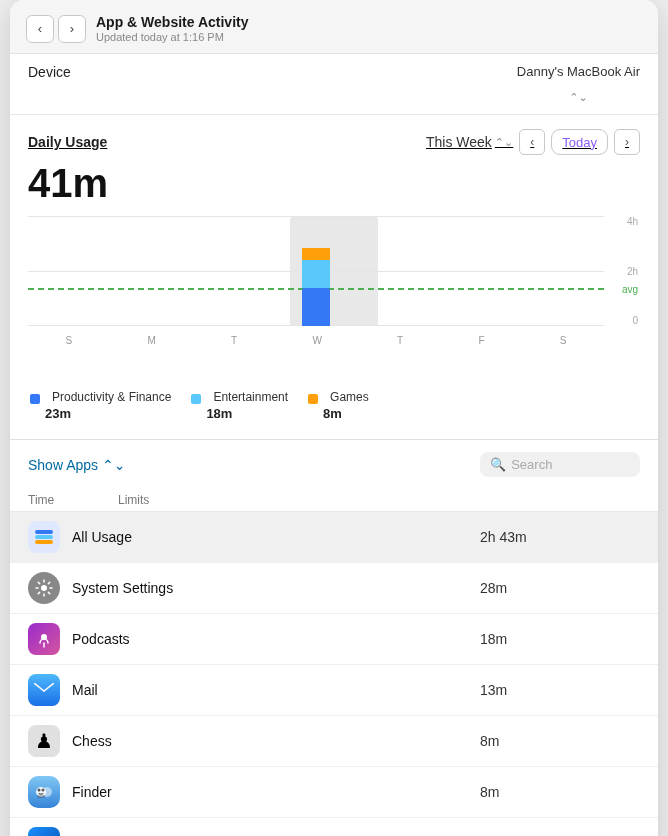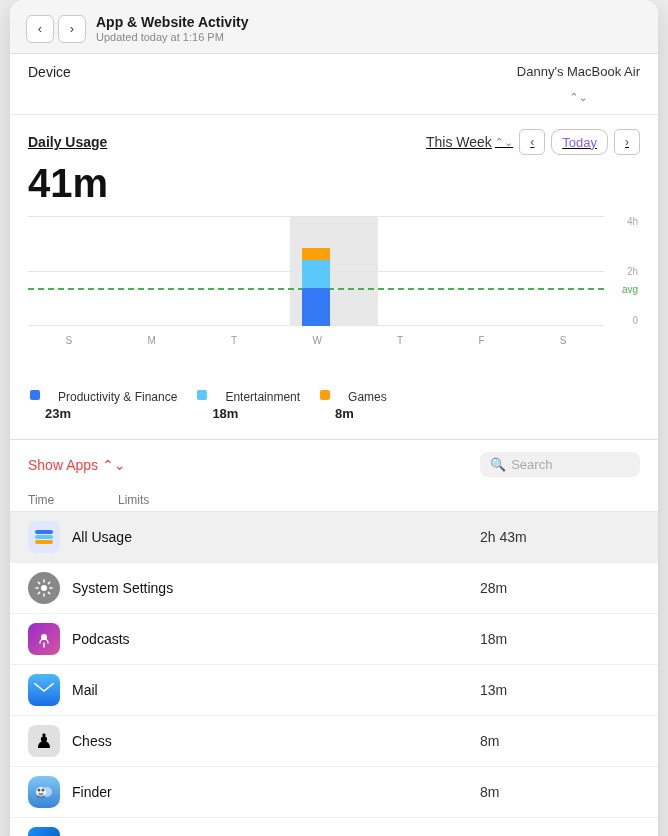--- a/index.html
+++ b/index.html
@@ -238,22 +238,22 @@
       margin-bottom: 8px;
       padding: 0 2px;
     }
     .legend-item {
       display: flex;
       flex-direction: column;
       gap: 2px;
     }
     .legend-top {
       display: flex;
-      align-items: flex-start;
-      gap: 18px;
+      align-items: flex-end;
+      gap: 12px;
       margin-top: 36px;
     }
     .legend-dot {
       width: 10px; height: 10px;
       border-radius: 2px;
     }
     .legend-name {
       font-size: 12px;
       color: #333;
     }
@@ -274,21 +274,21 @@
       align-items: center;
       justify-content: space-between;
       padding: 12px 18px;
     }
     .show-apps-btn {
       display: flex;
       align-items: center;
       gap: 4px;
       font-size: 14px;
       font-weight: 500;
-      color: #ef4444;
+      color: #0369a1;
       cursor: pointer;
     }
     .search-box {
       display: flex;
       align-items: center;
       background: #f0f0f0;
       border-radius: 8px;
       padding: 5px 10px;
       gap: 5px;
       width: 160px;

